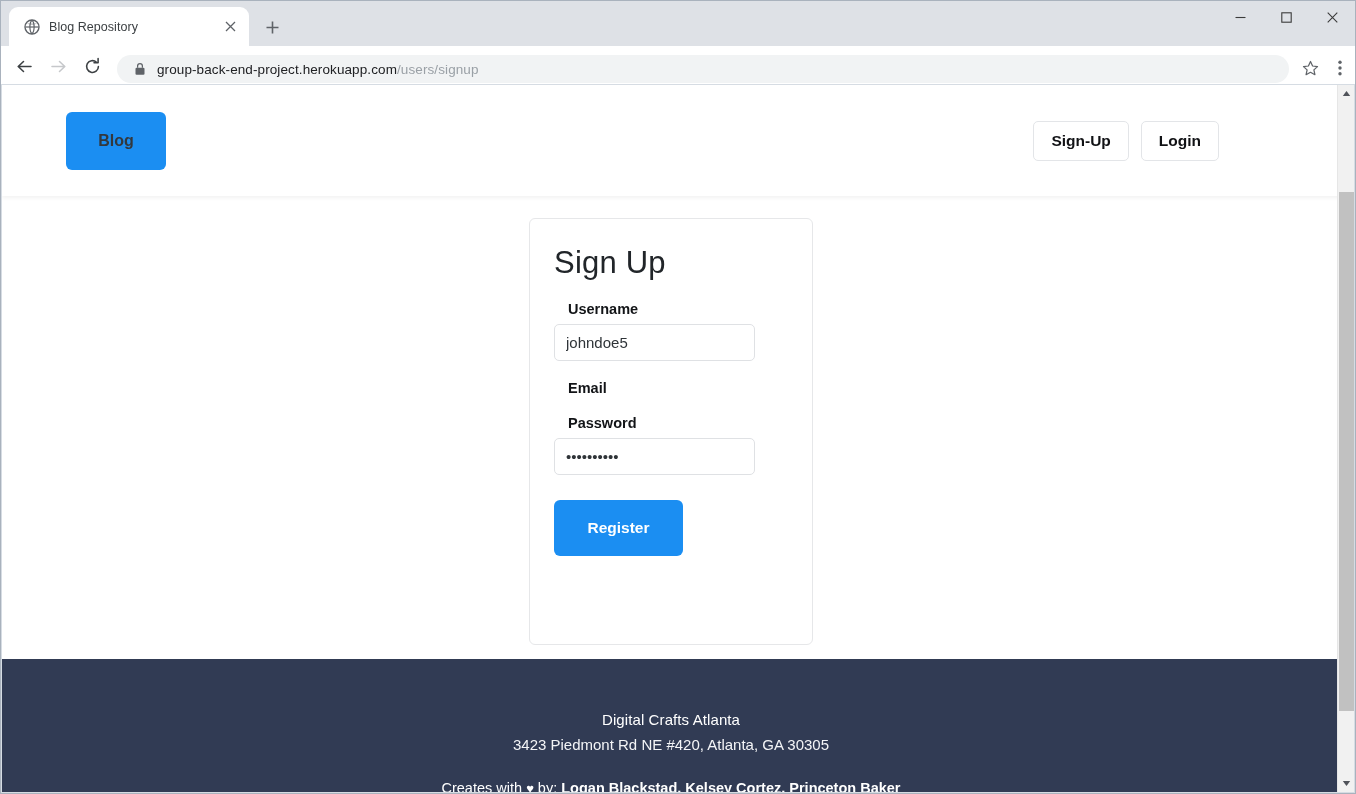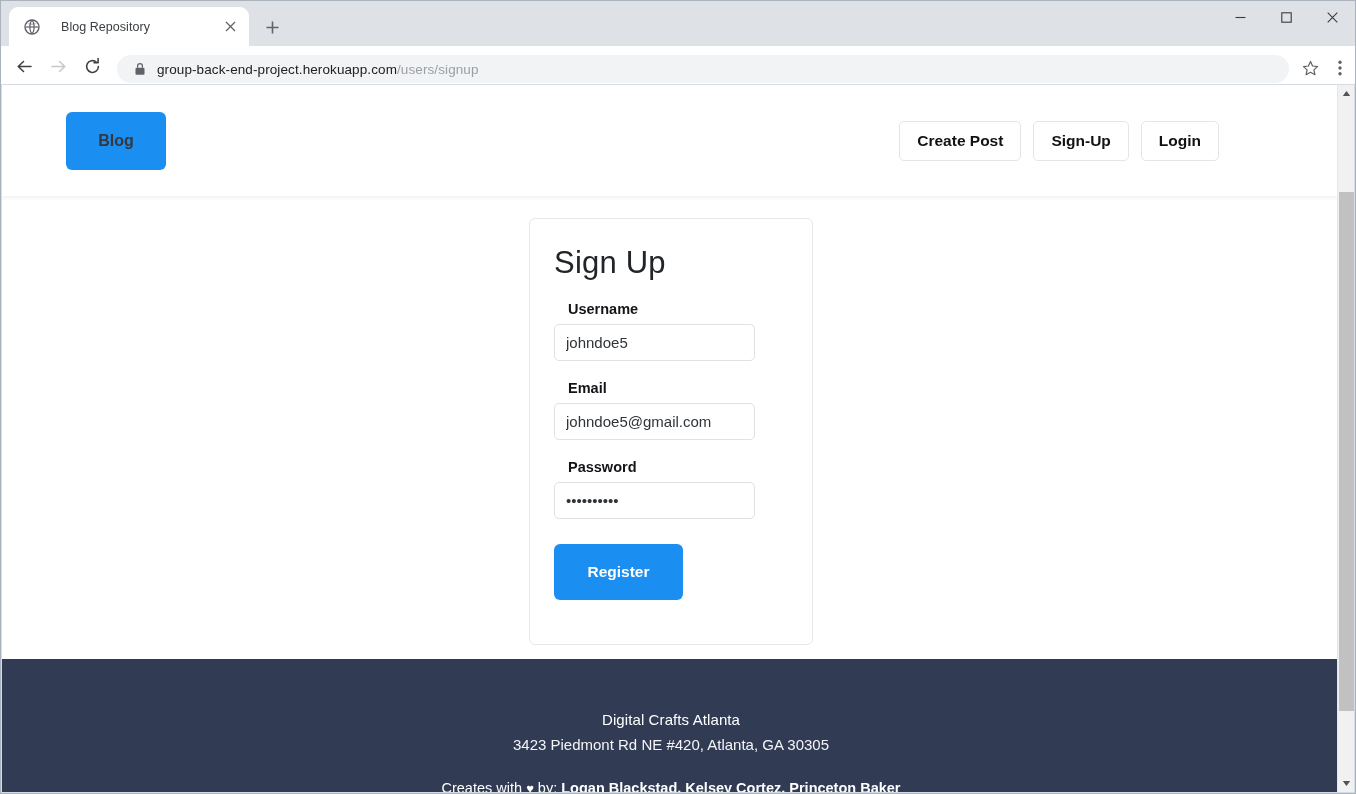--- a/index.html
+++ b/index.html
@@ -26,21 +26,21 @@
     align-items: flex-end;
     padding-left: 8px;
   }
   #tab-active {
     width: 240px; height: 39px;
     background: #ffffff;
     border-radius: 9px 9px 0 0;
     display: flex; align-items: center;
     padding: 0 10px 0 14px;
     position: relative;
-    gap: 21px;
+    gap: 9px;
   }
   .tab-favicon {
     width: 17px; height: 17px;
     flex: 0 0 17px;
     display: flex; align-items: center; justify-content: center;
   }
   .tab-title {
     flex: 1;
     font-size: 12.5px;
     color: #3c4043;
@@ -366,43 +366,39 @@
 
   <div id="viewport">
     <div id="pagecontent">
 
       <div id="site-header">
         <div id="brand-btn">
           <span>Blog</span>
         </div>
         <div id="navlinks">
           <div class="navlink">
-            <span>Create Post</span>
-          </div>
-          <div class="navlink">
             <span>Sign-Up</span>
           </div>
           <div class="navlink">
             <span>Login</span>
           </div>
         </div>
       </div>
 
       <div id="main">
         <div id="signup-card">
           <div id="signup-title">Sign Up</div>
 
           <div class="field-group">
             <label class="field-label">Username</label>
             <input class="field-input" type="text" value="johndoe5" style="">
           </div>
 
           <div class="field-group">
             <label class="field-label">Email</label>
-            <input class="field-input" type="text" value="johndoe5@gmail.com" style="">
           </div>
 
           <div class="field-group">
             <label class="field-label">Password</label>
             <input class="field-input" type="text" value="••••••••••" style="">
           </div>
 
           <button id="register-btn">
             <span>Register</span>
           </button>

